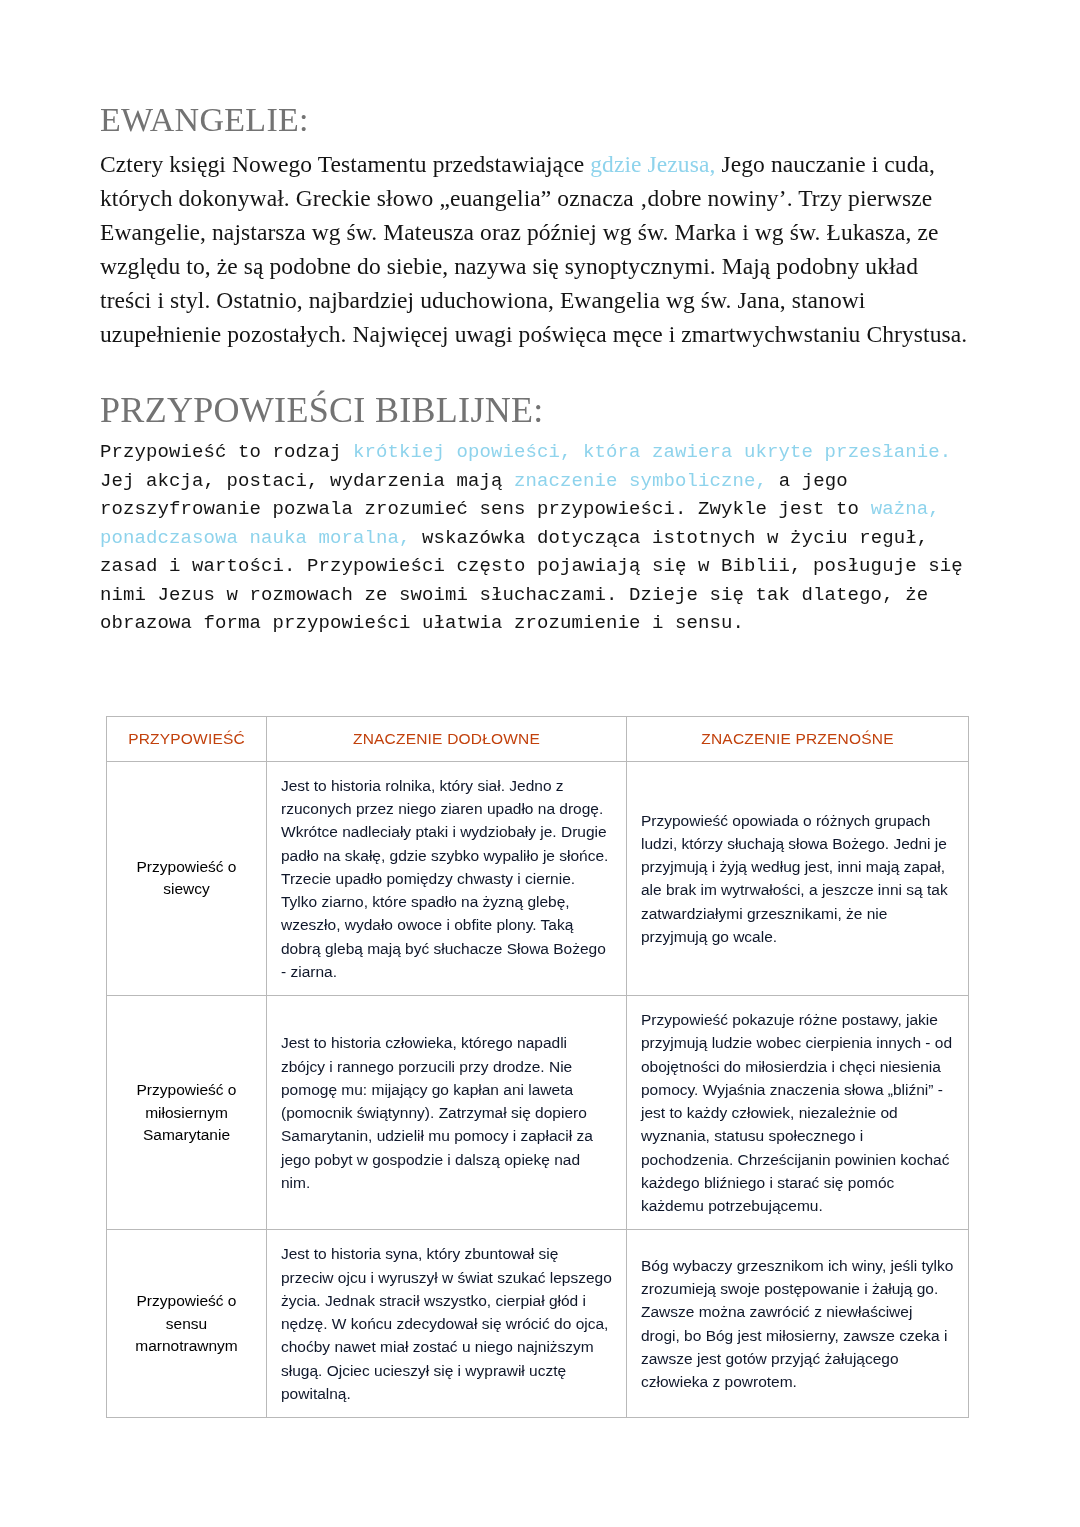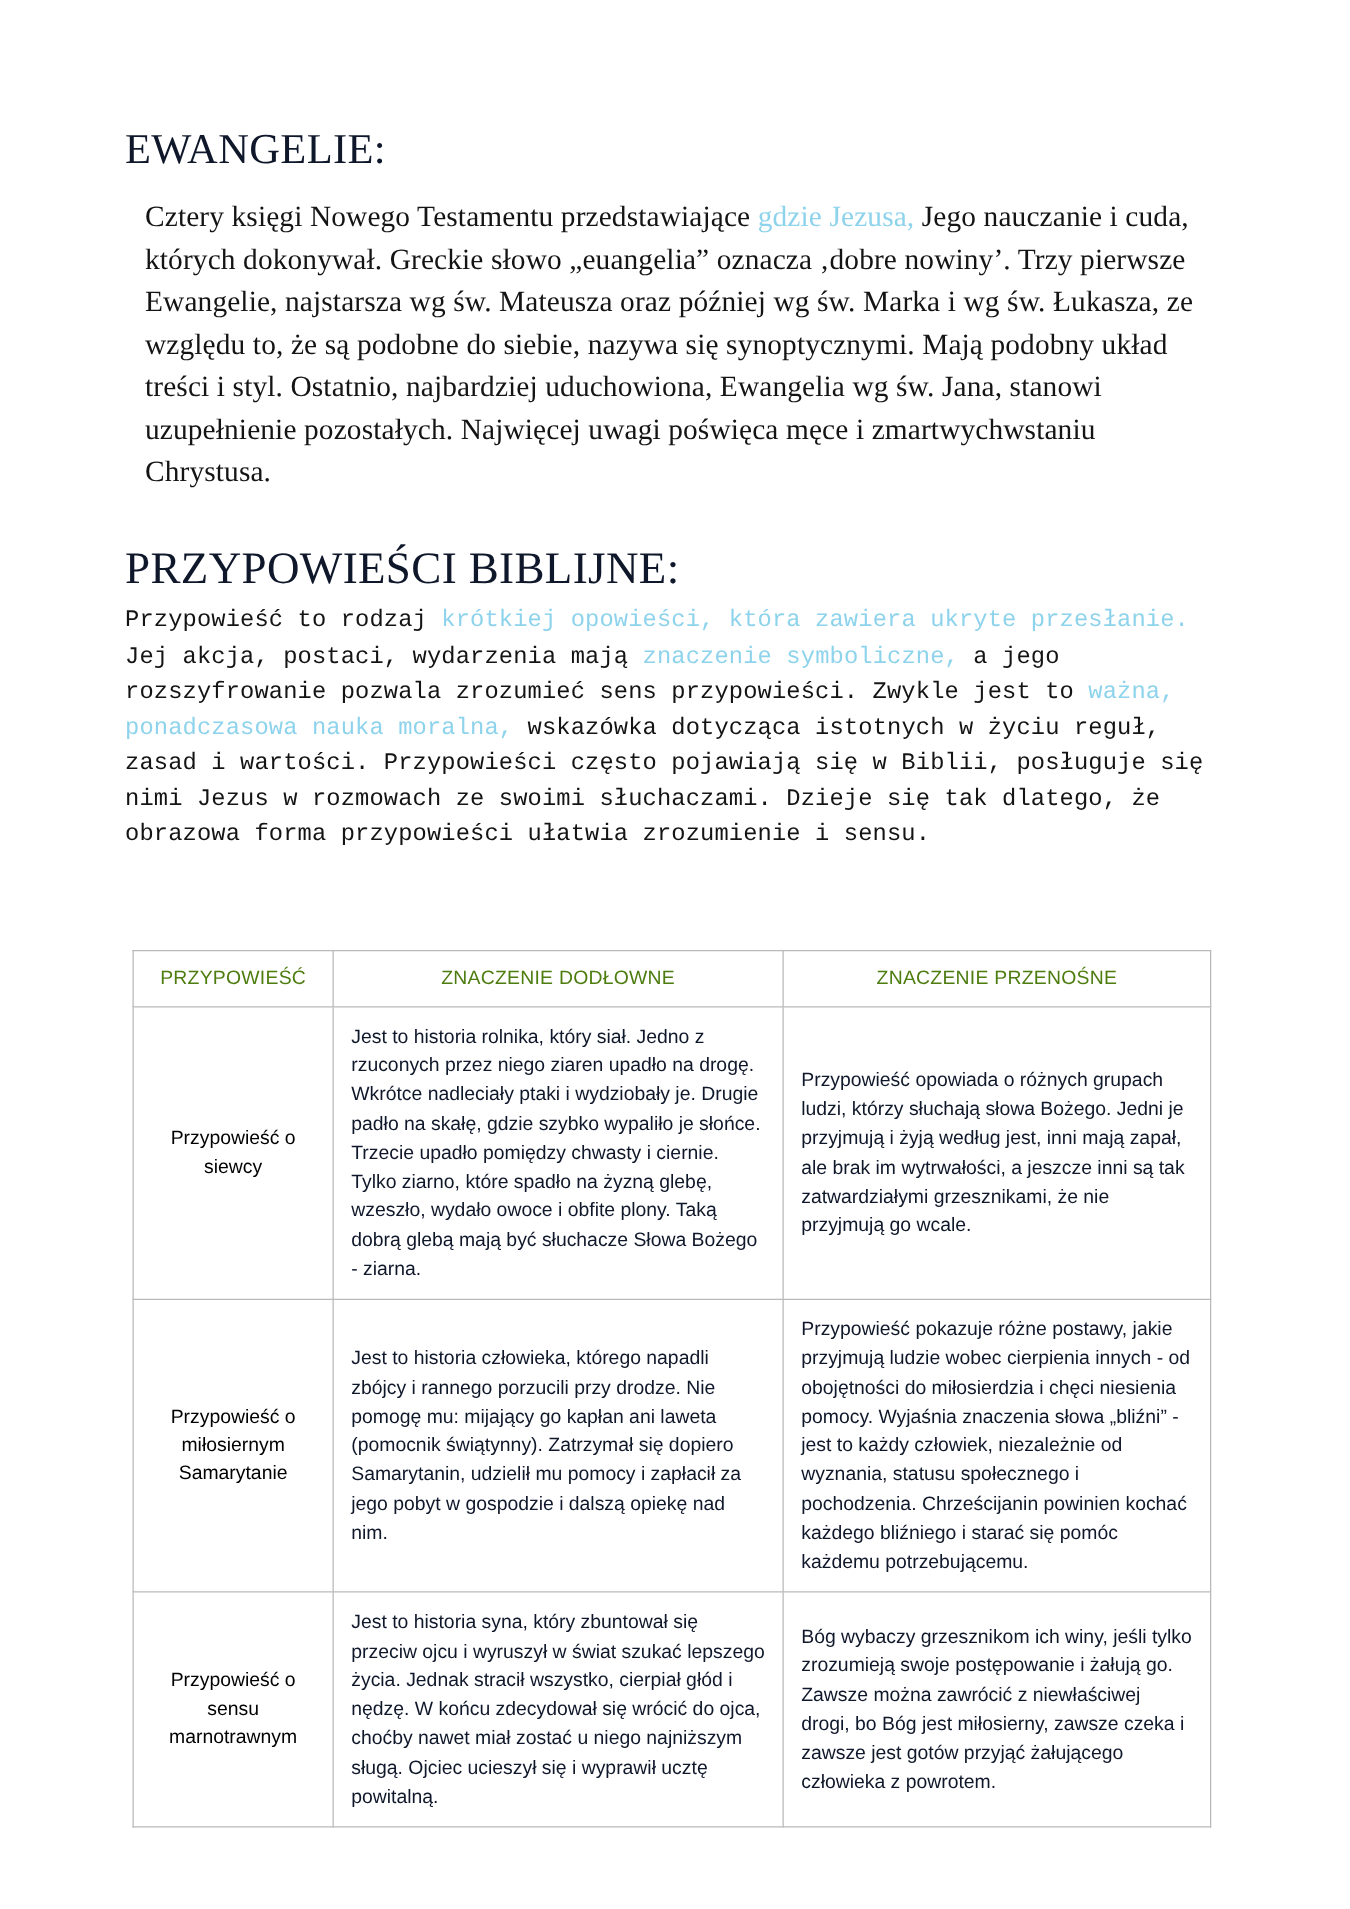--- a/index.html
+++ b/index.html
@@ -17,35 +17,35 @@
   .page {
     width: 1080px;
     min-height: 1527px;
     box-sizing: border-box;
     padding: 100px 105px 60px 100px;
     background: #ffffff;
   }
   h1.section-title {
     font-family: "Liberation Serif", serif;
     font-weight: 400;
-    color: #0f172a;
+    color: #737373;
     font-size: 34px;
     letter-spacing: 0.3px;
     margin: 0 0 6px 0;
     line-height: 1.2;
   }
   h1.section-title.second {
     margin-top: 38px;
     font-size: 36px;
   }
   p.body-big {
     font-family: "Liberation Serif", serif;
     font-size: 23.5px;
     line-height: 1.45;
-    margin: 16px;
+    margin: 0;
     color: #141414;
     letter-spacing: 0.1px;
   }
   p.body-small {
     font-family: Liberation Mono, monospace;
     font-size: 19px;
     line-height: 1.5;
     margin: 0;
     color: #141414;
     letter-spacing: 0.1px;
@@ -66,21 +66,21 @@
   table.parables th, table.parables td {
     border: 1px solid #b9b9b9;
     vertical-align: middle;
     padding: 12px 14px;
     font-weight: 400;
   }
   table.parables th {
     font-size: 15.5px;
     text-align: center;
     padding: 13px 8px;
-    color: #4d7c0f;
+    color: #c2410c;
     letter-spacing: 0.2px;
   }
   table.parables td.name {
     text-align: center;
     font-size: 15.5px;
     line-height: 1.45;
     color: #000000;
     width: 160px;
   }
   table.parables td.literal,

